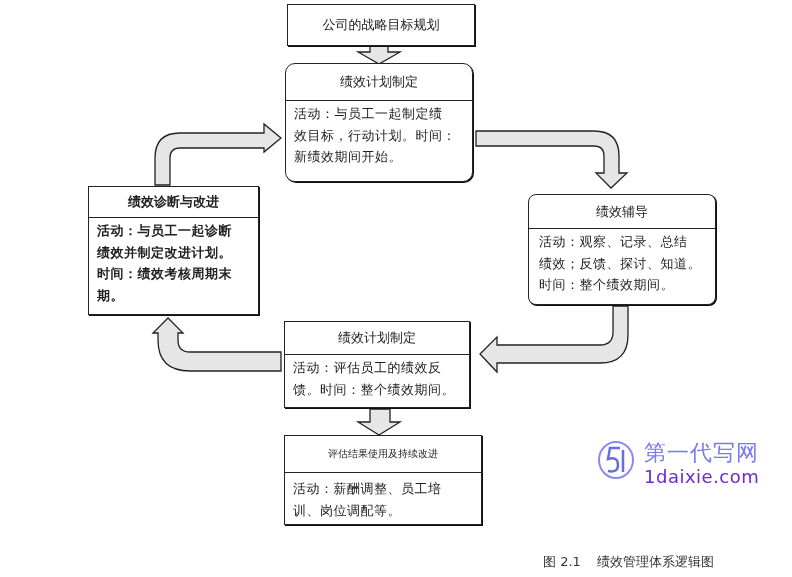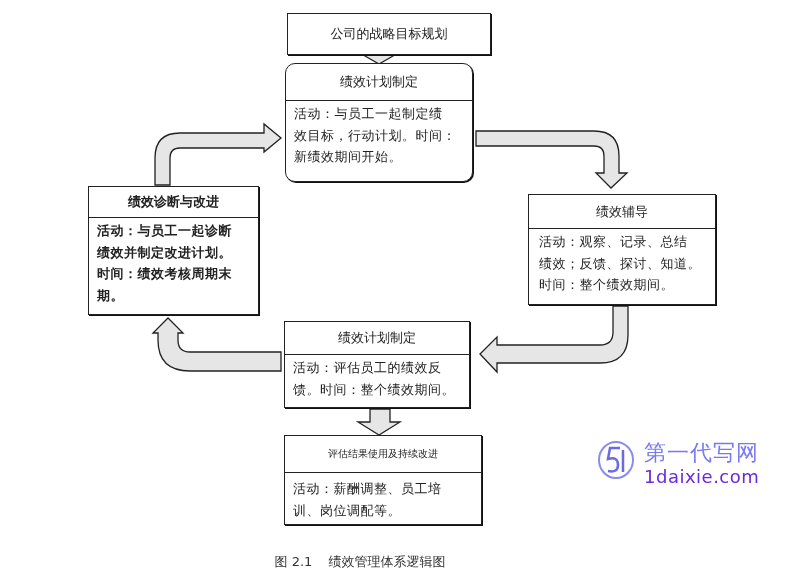--- a/index.html
+++ b/index.html
@@ -6,21 +6,21 @@
   body { width:792px; height:577px; position:relative; overflow:hidden;
          font-family: "DejaVu Sans", sans-serif; color:#222; }
   .box { position:absolute; background:#fff; border:1.5px solid #222; box-sizing:border-box;
          box-shadow: 1px 1px 0 #111; }
   .box .head { border-bottom:1.5px solid #222; text-align:center; font-size:13px;
                display:flex; align-items:center; justify-content:center; box-sizing:border-box; }
   .box .body { font-size:13px; line-height:21.5px; padding:2px 8px 0 8px; letter-spacing:0.5px; }
   .box.single { display:flex; align-items:center; justify-content:center; font-size:13px; }
   svg.arrows { position:absolute; left:0; top:0; }
   .arrow { fill:#e6e6e6; stroke:#222; stroke-width:1.3; }
-  .caption { position:absolute; left:0; width:720px; top:553px; text-align:center; font-size:13px; color:#333; }
+  .caption { position:absolute; left:0; width:720px; top:553px; text-align:right; font-size:13px; color:#333; }
   .caption span { margin:0 6px; }
   .watermark { position:absolute; left:592px; top:436px; width:200px; height:60px; color:#6b6be0; }
   .wm-cn { position:absolute; left:52px; top:2px; font-size:22px; letter-spacing:1px; color:#7a7af0; }
   .wm-en { position:absolute; left:52px; top:30px; font-size:18px; color:#6d28d9; letter-spacing:0.5px; }
   .wm-logo { position:absolute; left:4px; top:4px; width:40px; height:40px; }
 </style>
 </head>
 <body>
 
 <svg class="arrows" width="792" height="577">
@@ -31,34 +31,34 @@
 
   <path class="arrow" d="M613,306 L628,306 L628,335 Q628,363 600,363 L497,363 L497,372 L480,354 L497,337 L497,345 L600,345 Q613,345 613,332 Z"></path>
 
   <path class="arrow" d="M281,352 L281,371 L190,371 Q158,371 158,340 L158,333 L153,333 L168,318 L183,333 L178,333 L178,340 Q178,352 190,352 Z"></path>
 
   <path class="arrow" d="M155,185 L170,185 L170,158 Q170,148 180,148 L264,148 L264,152 L281,138 L264,124 L264,133 L180,133 Q155,133 155,158 Z"></path>
 
   <path class="arrow" d="M370,409 L390,409 L390,422 L400,422 L379,435 L358,422 L370,422 Z"></path>
 </svg>
 
-<div class="box single" style="left:287px; top:13px; width:204px; height:42px;">
+<div class="box single" style="left:287px; top:4px; width:188px; height:42px;">
   <span>公司的战略目标规划</span>
 </div>
 
 <div class="box" style="left:285px; top:63px; width:188px; height:119px;border-radius:10px;">
   <div class="head" style="height:37px;">绩效计划制定</div>
   <div class="body">
     <div>活动：与员工一起制定绩</div>
     <div>效目标，行动计划。时间：</div>
     <div>新绩效期间开始。</div>
   </div>
 </div>
 
-<div class="box" style="left:528px; top:194px; width:188px; height:111px;">
+<div class="box" style="left:528px; top:194px; width:188px; height:111px;border-radius:8px;">
   <div class="head" style="height:34px;">绩效辅导</div>
   <div class="body" style="padding-left:10px;">
     <div>活动：观察、记录、总结</div>
     <div>绩效；反馈、探讨、知道。</div>
     <div>时间：整个绩效期间。</div>
   </div>
 </div>
 
 <div class="box" style="left:284px; top:321px; width:186px; height:87px;">
   <div class="head" style="height:33px;">绩效计划制定</div>

